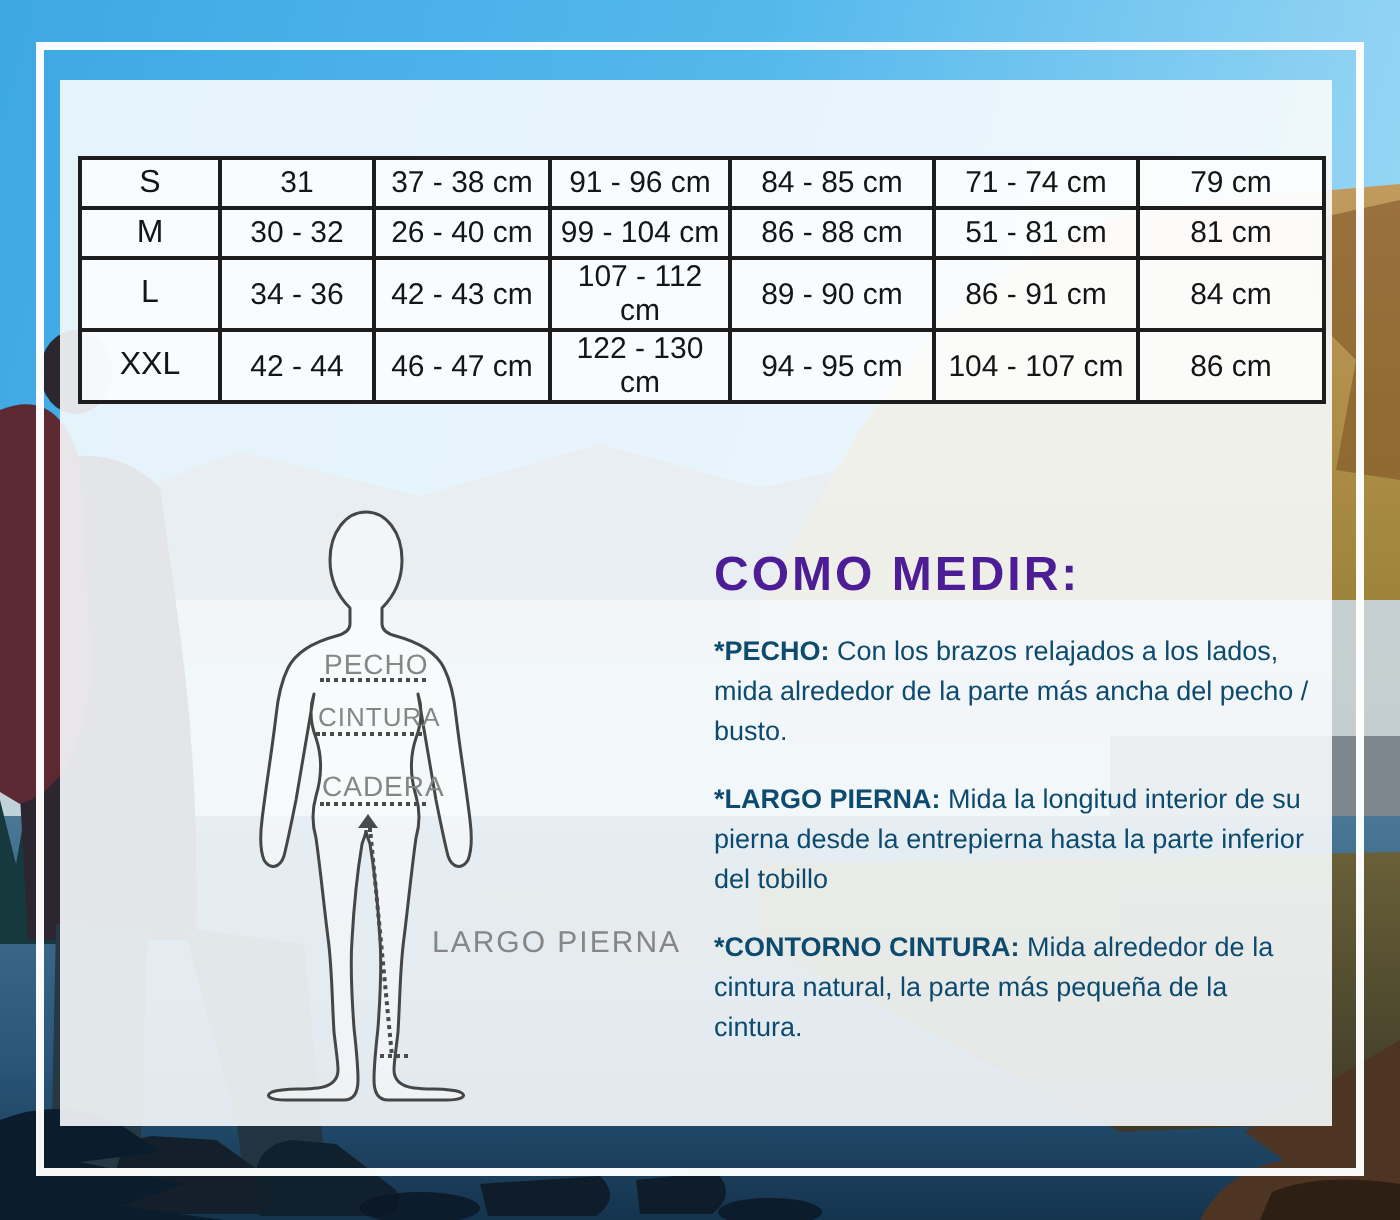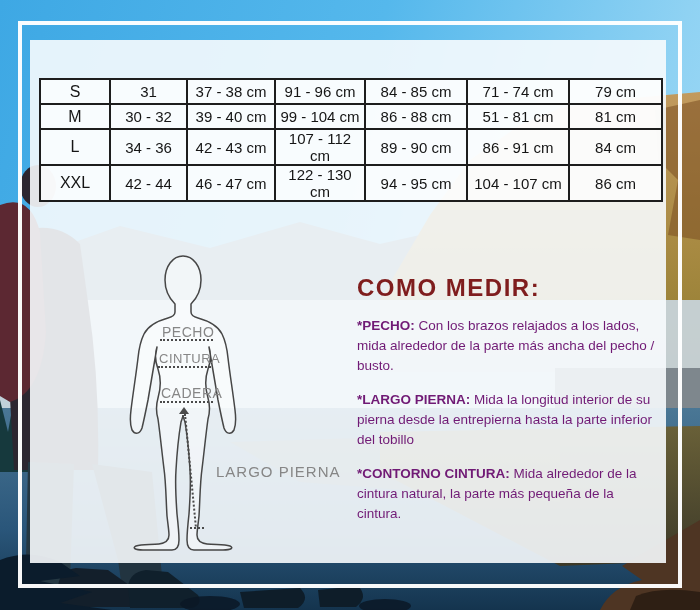--- a/index.html
+++ b/index.html
@@ -66,24 +66,24 @@
   }
   .legarrow {
     position:absolute; left:179px; top:407px; width:0; height:0;
     border-left:5px solid transparent; border-right:5px solid transparent;
     border-bottom:7px solid #4a4a4a;
   }
 
   
   .measure-heading {
     position:absolute; left:357px; top:274px; font-size:24px; font-weight:600;
-    letter-spacing:1.5px; color:#7f1d1d;
+    letter-spacing:1.5px; color:#4c1d95;
   }
   .measure-text { position:absolute; left:357px; top:316px; width:302px; }
-  .measure-text p { margin:0 0 14px 0; font-size:13.5px; line-height:20px; color:#701a75; }
+  .measure-text p { margin:0 0 14px 0; font-size:13.5px; line-height:20px; color:#0c4a6e; }
   .measure-text b { font-weight:700; }
 </style>
 </head>
 <body>
 
 <div class="stage">
 
   <div class="sky"></div>
   <svg class="scene" viewBox="0 0 700 610" preserveAspectRatio="none" aria-hidden="true">
     <defs>
@@ -157,21 +157,21 @@
       <td>31</td>
       <td>37 - 38 cm</td>
       <td>91 - 96 cm</td>
       <td>84 - 85 cm</td>
       <td>71 - 74 cm</td>
       <td>79 cm</td>
     </tr>
     <tr class="data">
       <td class="size-col">M</td>
       <td>30 - 32</td>
-      <td>39 - 40 cm</td>
+      <td>26 - 40 cm</td>
       <td>99 - 104 cm</td>
       <td>86 - 88 cm</td>
       <td>51 - 81 cm</td>
       <td>81 cm</td>
     </tr>
     <tr class="data">
       <td class="size-col">L</td>
       <td>34 - 36</td>
       <td>42 - 43 cm</td>
       <td>107 - 112 cm</td>

